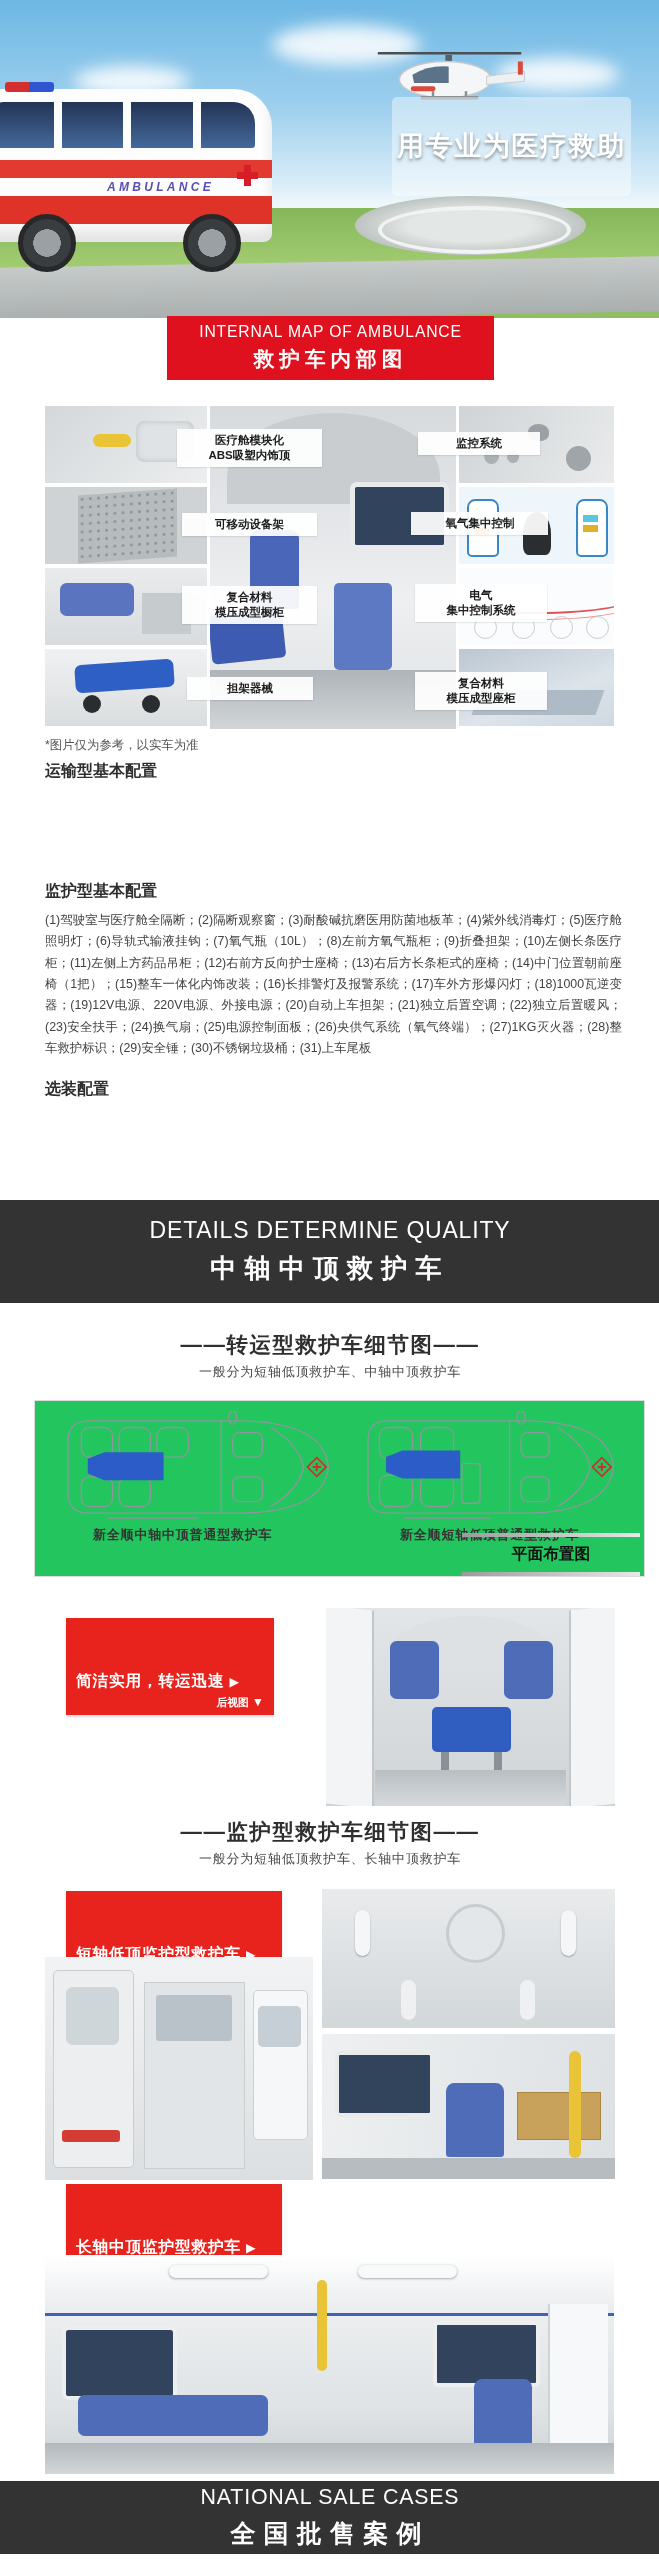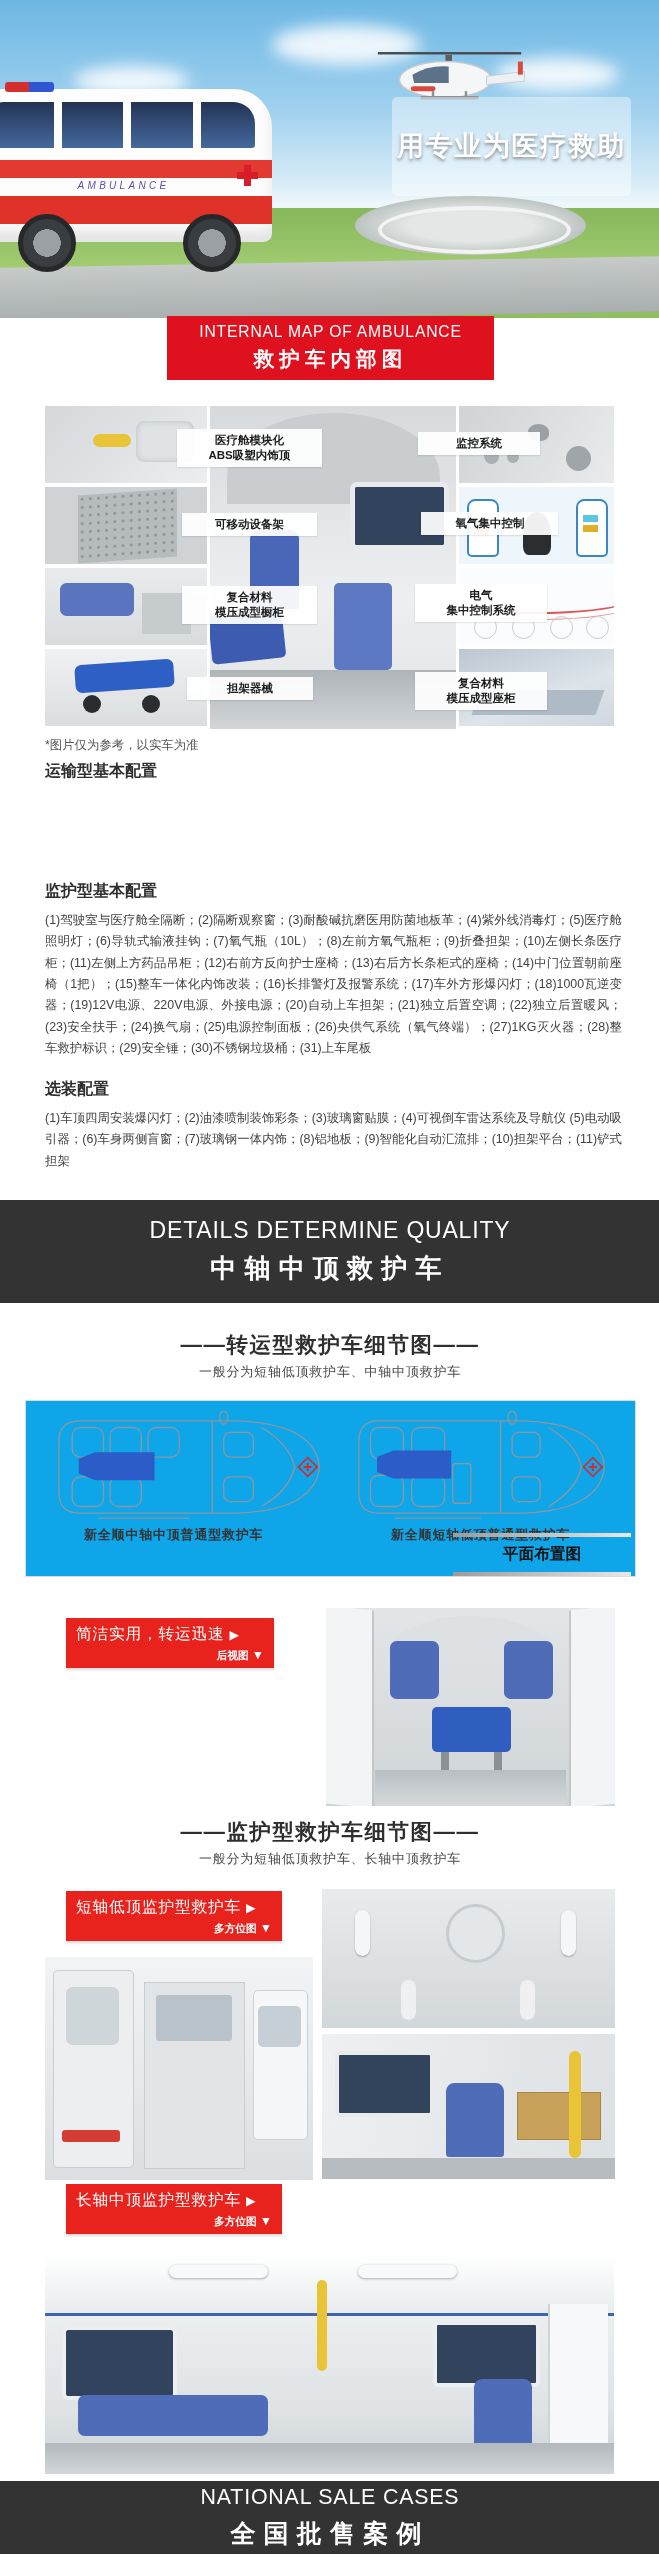--- a/index.html
+++ b/index.html
@@ -29,22 +29,22 @@
   
   .van{left:-25px;top:89px;width:297px;height:191px;}
   .van-body{position:absolute;left:0;top:0;width:297px;height:153px;background:#fdfdfd;
             border-radius:21.4px 38px 8.2px 8.2px;box-shadow:inset 0 -11.5px 13px rgba(0,0,0,.10);}
   .van-roofbar{position:absolute;left:30px;top:-6.6px;width:49px;height:10px;border-radius:3.3px;
                background:linear-gradient(90deg,#d32f2f 50%,#2f55d3 50%);}
   .van-win{position:absolute;left:18px;top:13px;width:262px;height:46px;border-radius:10px 21.4px 3.3px 3.3px;
            background:linear-gradient(#233455,#44699c);}
   .van-pillar{position:absolute;top:13px;width:8.2px;height:46px;background:#fdfdfd;}
   .van-belt{position:absolute;left:0;top:71px;width:297px;height:18px;background:#e23a30;}
-  .van-amb{position:absolute;left:58px;top:91px;width:181px;text-align:center;
-           font-size:10px;font-weight:normal;letter-spacing:3.3px;color:#5a4fb0;font-style:italic;}
+  .van-amb{position:absolute;left:58px;top:91px;width:181px;text-align:right;
+           font-size:12px;font-weight:bold;letter-spacing:3.3px;color:#5a4fb0;font-style:italic;}
   .van-skirt{position:absolute;left:0;top:107px;width:297px;height:28px;background:#df3228;}
   .van-cross{position:absolute;left:262px;top:76px;width:21.4px;height:21.4px;}
   .cross-shape{position:absolute;background:#d61d28;}
   .wheel{position:absolute;top:125px;width:48px;height:48px;border-radius:50%;
          background:radial-gradient(#9aa0a4 0 40%,#3a3d40 41%);border:5.8px solid #26282a;}
 
   
   .red-banner{left:167px;top:316px;width:327px;height:64px;background:#e0111e;color:#fff;
               display:flex;flex-direction:column;justify-content:center;align-items:center;gap:3.3px;}
   .red-banner .en{font-size:15.7px;letter-spacing:0.8px;}
@@ -70,30 +70,30 @@
   .dark-banner{left:0;width:660px;background:#333;color:#fff;display:flex;flex-direction:column;
                justify-content:center;align-items:center;gap:6.6px;}
   .dark-banner .en{font-size:23px;letter-spacing:0.8px;}
   .dark-banner .zh{font-size:26px;font-weight:bold;letter-spacing:8.2px;}
 
   
   .sec-title{left:0;width:660px;text-align:center;font-size:21.4px;font-weight:bold;color:#2f2f2f;letter-spacing:1.6px;}
   .sec-sub{left:0;width:660px;text-align:center;font-size:13px;color:#4a4a4a;letter-spacing:0.8px;}
 
   
-  .floorplan{left:25px;top:1400px;width:609px;height:175px;border:0.8px solid #dcdcdc;background:#0ea5e9;}
+  .floorplan{left:34px;top:1400px;width:609px;height:175px;border:0.8px solid #dcdcdc;background:#22c55e;}
   .fp-caption{position:absolute;top:125px;font-size:13px;color:#333;font-weight:bold;letter-spacing:0.8px;}
   .ribbon{position:absolute;left:427px;top:137px;width:178px;height:33px;display:flex;
           align-items:center;justify-content:center;font-size:15.7px;font-weight:bold;color:#111;}
   .ribbon-bar{position:absolute;left:0;width:178px;height:4.1px;
               background:linear-gradient(90deg,#9b9b9b,#e8e8e8);}
 
   
   .feat-tag{background:#e8231e;color:#fff;padding:5.8px 10px 5px;box-shadow:0 1.6px 2.5px rgba(0,0,0,.15);}
-  .feat-line1{font-size:15.7px;font-weight:normal;letter-spacing:0.8px;white-space:nowrap;}
+  .feat-line1{font-size:15.7px;font-weight:bold;letter-spacing:0.8px;white-space:nowrap;margin-top:47px;}
   .feat-line2{font-size:10.7px;font-weight:bold;text-align:right;margin-top:3.3px;}
   .arrow{font-size:12.4px;}
   .photo{position:absolute;overflow:hidden;background:#e8eaec;}
   .shape{position:absolute;}
 </style>
 </head>
 <body>
 
 <div id="page">
 
@@ -205,36 +205,35 @@
       <div class="shape" style="left:16.5px;top:41px;width:124px;height:25px;background:#aebbc6;transform:skewX(-20deg);"></div>
     </div>
 
     <div class="chip" style="left:132px;top:23px;width:130px;">医疗舱模块化
 ABS吸塑内饰顶</div>
     <div class="chip" style="left:137px;top:107px;width:120px;">可移动设备架</div>
     <div class="chip" style="left:137px;top:180px;width:120px;">复合材料
 模压成型橱柜</div>
     <div class="chip" style="left:142px;top:271px;width:111px;">担架器械</div>
     <div class="chip" style="left:373px;top:26px;width:107px;text-align:center;">监控系统</div>
-    <div class="chip" style="left:376px;top:106px;width:122px;padding-left:8px;">氧气集中控制</div>
+    <div class="chip" style="left:366px;top:106px;width:122px;padding-left:8px;">氧气集中控制</div>
     <div class="chip" style="left:370px;top:178px;width:117px;">电气
 集中控制系统</div>
     <div class="chip" style="left:370px;top:266px;width:117px;">复合材料
 模压成型座柜</div>
   </div>
 
   <div class="abs note">*图片仅为参考，以实车为准</div>
 
   <div class="abs cfg-title" style="top:761px;">运输型基本配置</div>
 
   <div class="abs cfg-title" style="top:881px;">监护型基本配置</div>
   <div class="abs cfg-body" style="top:910px;">(1)驾驶室与医疗舱全隔断；(2)隔断观察窗；(3)耐酸碱抗磨医用防菌地板革；(4)紫外线消毒灯；(5)医疗舱照明灯；(6)导轨式输液挂钩；(7)氧气瓶（10L）；(8)左前方氧气瓶柜；(9)折叠担架；(10)左侧长条医疗柜；(11)左侧上方药品吊柜；(12)右前方反向护士座椅；(13)右后方长条柜式的座椅；(14)中门位置朝前座椅（1把）；(15)整车一体化内饰改装；(16)长排警灯及报警系统；(17)车外方形爆闪灯；(18)1000瓦逆变器；(19)12V电源、220V电源、外接电源；(20)自动上车担架；(21)独立后置空调；(22)独立后置暖风；(23)安全扶手；(24)换气扇；(25)电源控制面板；(26)央供气系统（氧气终端）；(27)1KG灭火器；(28)整车救护标识；(29)安全锤；(30)不锈钢垃圾桶；(31)上车尾板</div>
 
   <div class="abs cfg-title" style="top:1079px;">选装配置</div>
-  <div class="abs cfg-body" style="top:1108px;">(1)车顶四周安装爆闪灯；(2)油漆喷制装饰彩条；(3)玻璃窗贴膜；(4)可视倒车雷达系统及导航仪 (5)电动吸引器；(6)车身两侧盲窗；(7)玻璃钢一体内饰；(8)铝地板；(9)智能化自动汇流排；(10)担架平台；(11)铲式担架</div>
 
   <div class="abs dark-banner" style="top:1200px;height:103px;">
     <div class="en">DETAILS DETERMINE QUALITY</div>
     <div class="zh">中轴中顶救护车</div>
   </div>
 
   <div class="abs sec-title" style="top:1330px;">——转运型救护车细节图——</div>
   <div class="abs sec-sub" style="top:1363px;">一般分为短轴低顶救护车、中轴中顶救护车</div>
 
   <div class="abs floorplan">

